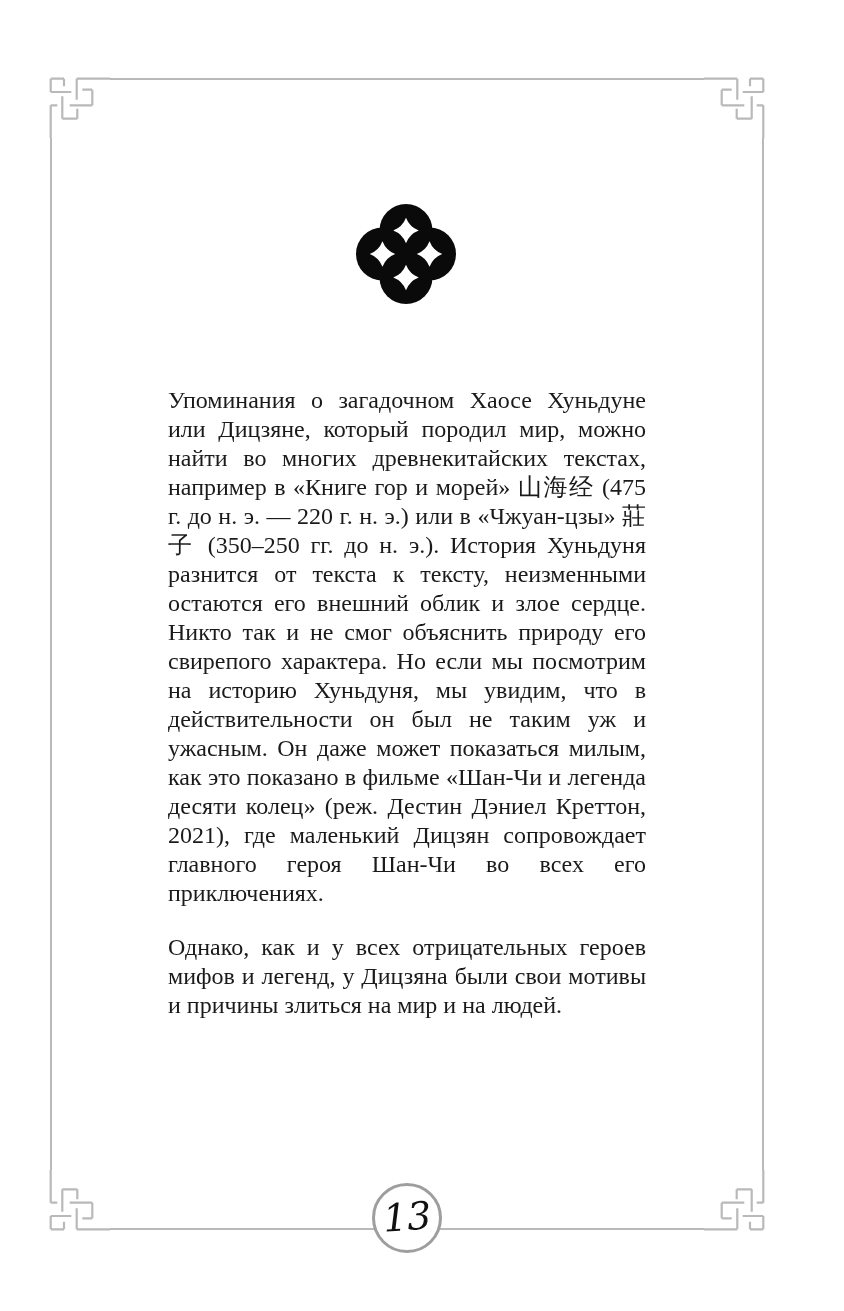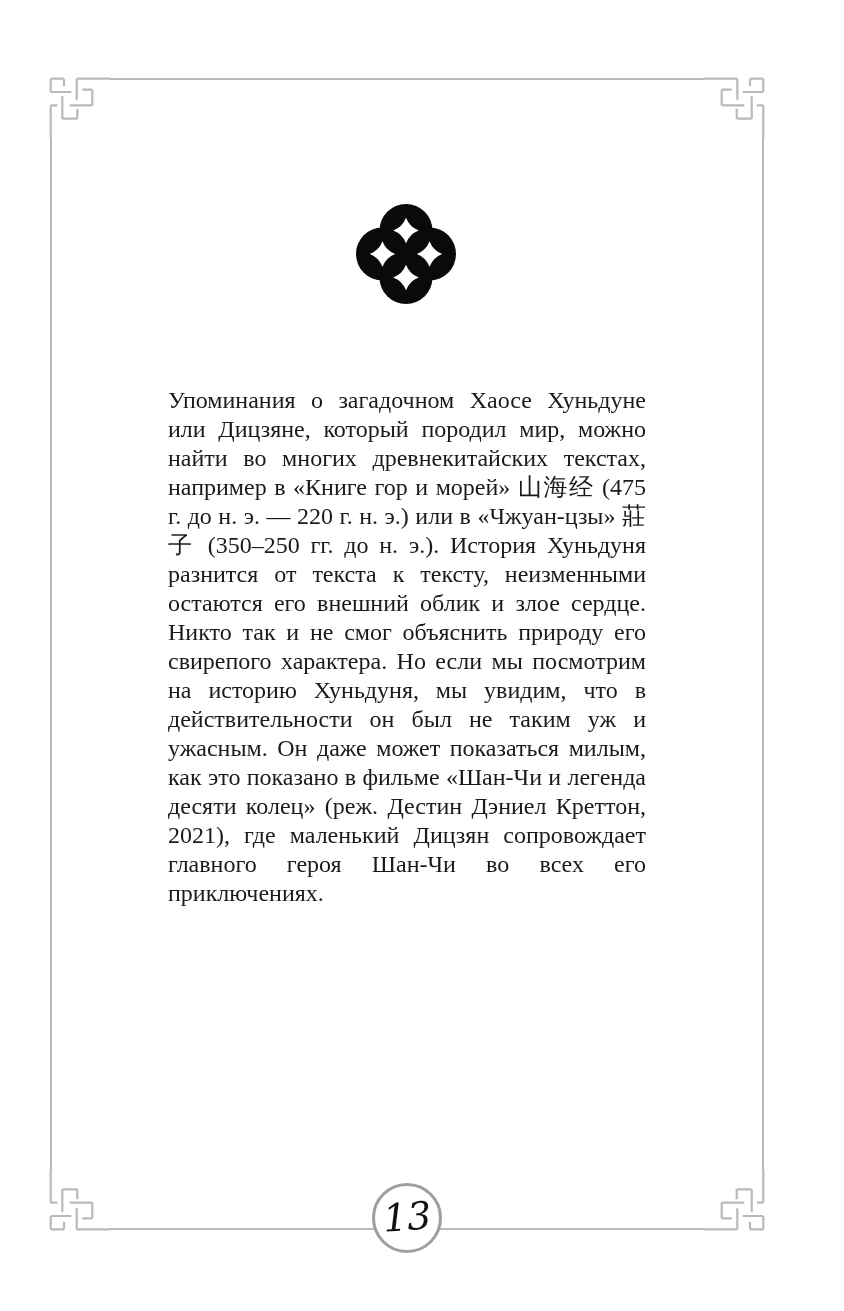--- a/index.html
+++ b/index.html
@@ -87,19 +87,20 @@
         <path d="M0 -37 Q3.6 -27.6 13 -24 Q3.6 -20.4 0 -11 Q-3.6 -20.4 -13 -24 Q-3.6 -27.6 0 -37 Z"></path>
         <path d="M24 -13 Q27.6 -3.6 37 0 Q27.6 3.6 24 13 Q20.4 3.6 11 0 Q20.4 -3.6 24 -13 Z"></path>
         <path d="M0 11 Q3.6 20.4 13 24 Q3.6 27.6 0 37 Q-3.6 27.6 -13 24 Q-3.6 20.4 0 11 Z"></path>
         <path d="M-24 -13 Q-20.4 -3.6 -11 0 Q-20.4 3.6 -24 13 Q-27.6 3.6 -37 0 Q-27.6 -3.6 -24 -13 Z"></path>
       </g>
     </svg>
   </div>
 
   <main class="page-body">
     <p>Упоминания о загадочном Хаосе Хуньдуне или Дицзяне, который породил мир, можно найти во многих древнекитайских текстах, например в «Книге гор и морей» 山海经 (475 г. до н. э. — 220 г. н. э.) или в «Чжуан-цзы» 莊子 (350–250 гг. до н. э.). История Хуньдуня разнится от текста к тексту, неизменными остаются его внешний облик и злое сердце. Никто так и не смог объяснить природу его свирепого характера. Но если мы посмотрим на историю Хуньдуня, мы увидим, что в действительности он был не таким уж и ужасным. Он даже может показаться милым, как это показано в фильме «Шан-Чи и легенда десяти колец» (реж. Дестин Дэниел Креттон, 2021), где маленький Дицзян сопровождает главного героя Шан-Чи во всех его приключениях.</p>
+    <p>Однако, как и у всех отрицательных героев мифов и легенд, у Дицзяна были свои мотивы и причины злиться на мир и на людей.</p>
   </main>
 
   <div class="pagenum-circle">
     <span>13</span>
   </div>
 
 </div>
 
 </body></html>

